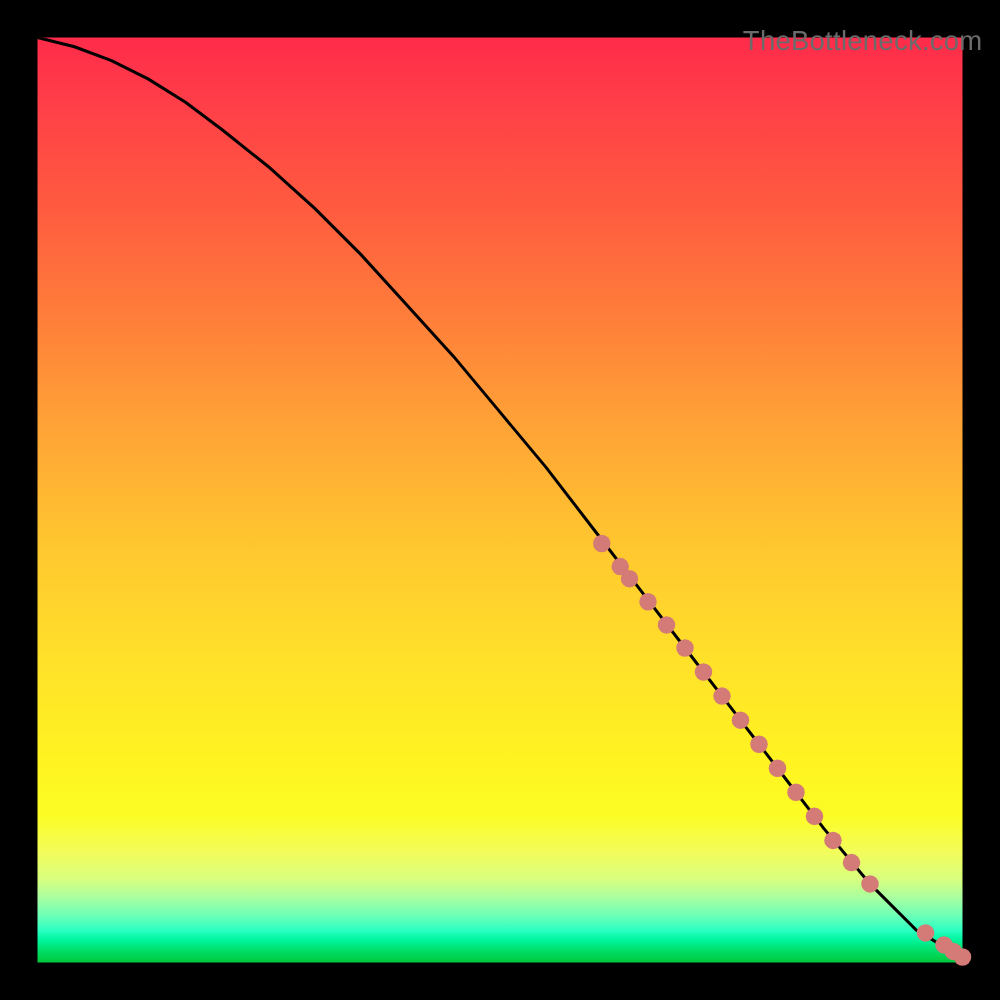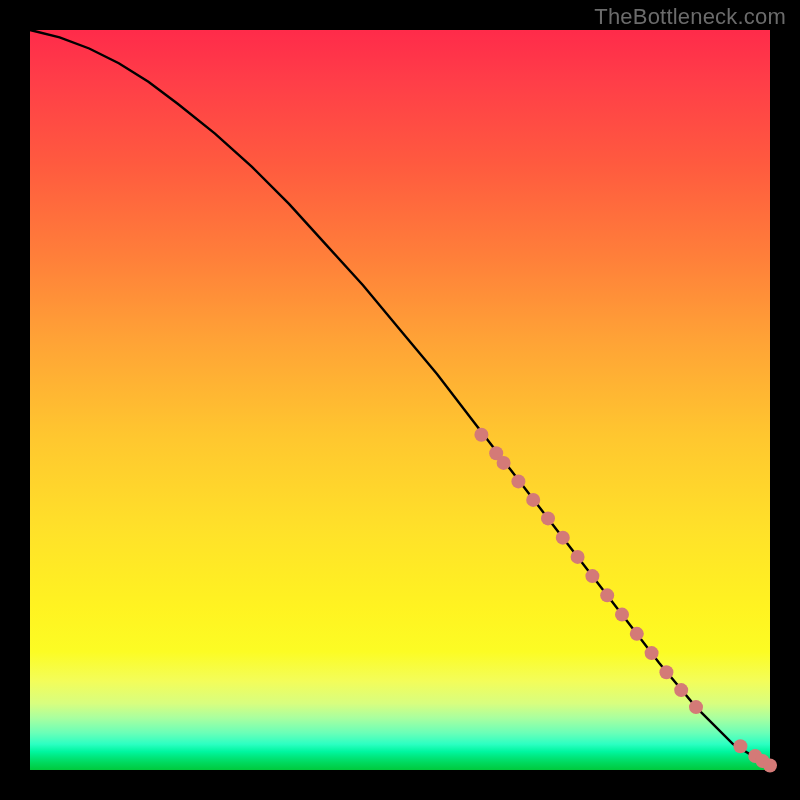--- a/index.html
+++ b/index.html
@@ -12,21 +12,21 @@
     font-family: Arial, Helvetica, sans-serif;
   }
   .stage {
     position: relative;
     width: 800px;
     height: 800px;
     background: #000;
   }
   .attribution {
     position: absolute;
-    top: 4px;
+    top: 20px;
     right: 14px;
     color: #6b6b6b;
     font-size: 22px;
     font-weight: 400;
     letter-spacing: 0.2px;
     z-index: 10;
   }
   .plot {
     position: absolute;
     left: 30px;

